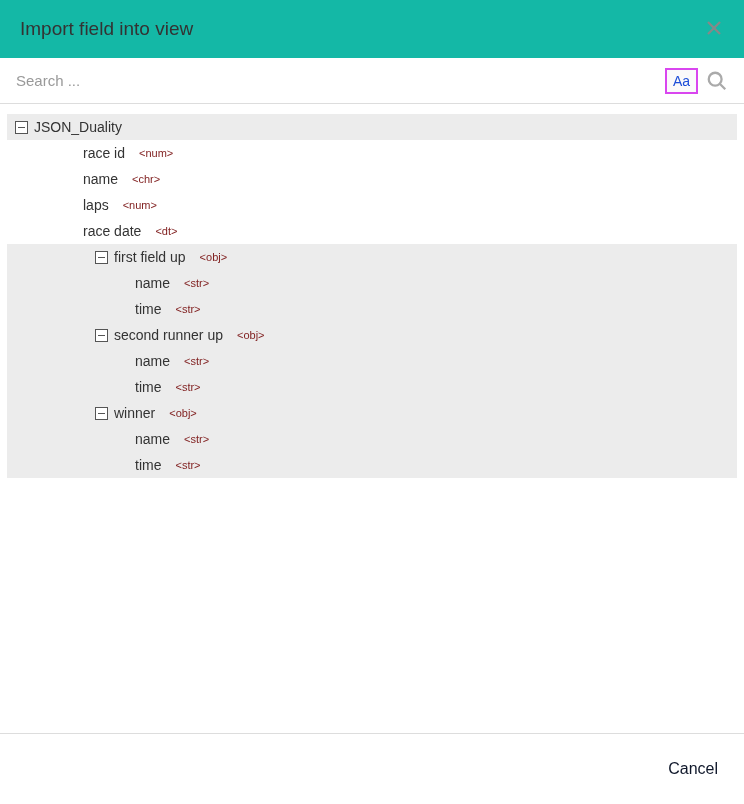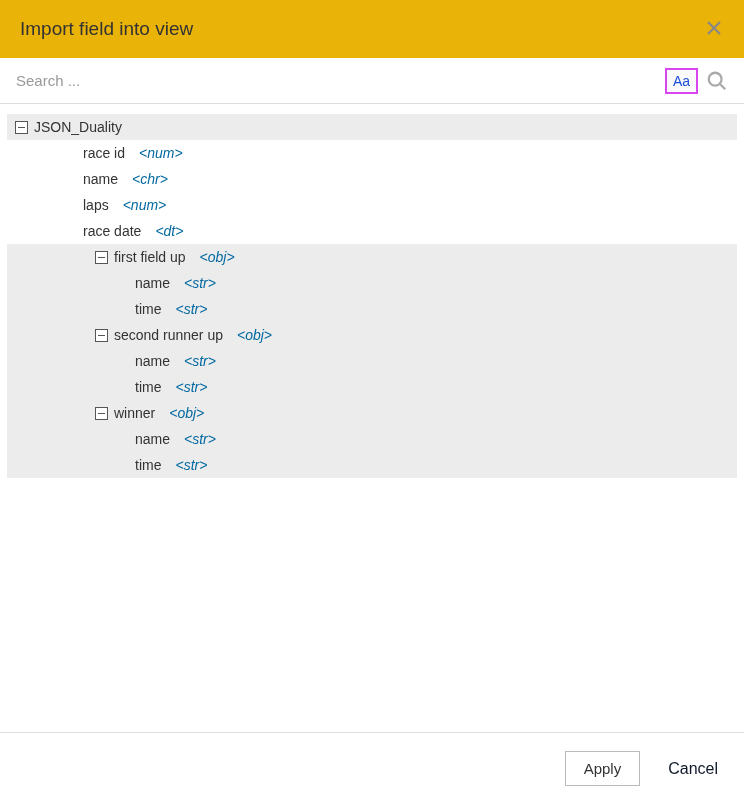--- a/index.html
+++ b/index.html
@@ -11,21 +11,21 @@
       font-family: -apple-system, BlinkMacSystemFont, "Segoe UI", Arial, sans-serif;
       font-size: 14px;
       color: #333;
       background: #fff;
       width: 744px;
       height: 804px;
       display: flex;
       flex-direction: column;
     }
     .header {
-      background: #eab308;
+      background: #14b8a6;
       padding: 18px 20px;
       display: flex;
       justify-content: space-between;
       align-items: center;
     }
     .header-title {
       font-size: 19px;
       font-weight: 400;
       color: #333;
     }
@@ -102,24 +102,23 @@
       left: 2px;
       right: 2px;
       height: 1px;
       background: #555;
     }
     .node-label {
       color: #333;
       text-align: center;
     }
     .node-type {
-      color: #0369a1;
+      color: #7f1d1d;
       margin-left: 14px;
-      font-size: 14px;
-      font-style: italic;
+      font-size: 11px;
     }
     .indent {
       display: inline-block;
       flex-shrink: 0;
     }
     .indent-0 { width: 8px; }
     .indent-1 { width: 34px; }
     .indent-2 { width: 58px; }
     .indent-2b { width: 76px; }
     .indent-3 { width: 88px; }
@@ -258,15 +257,14 @@
 
   <div class="node-row highlight">
     <span class="indent indent-4b"></span>
     <span class="node-label">time</span>
     <span class="node-type">&lt;str&gt;</span>
   </div>
 
 </div>
 
 <div class="footer">
-  <button class="btn-apply">Apply</button>
   <button class="btn-cancel">Cancel</button>
 </div>
 
 </body></html>

